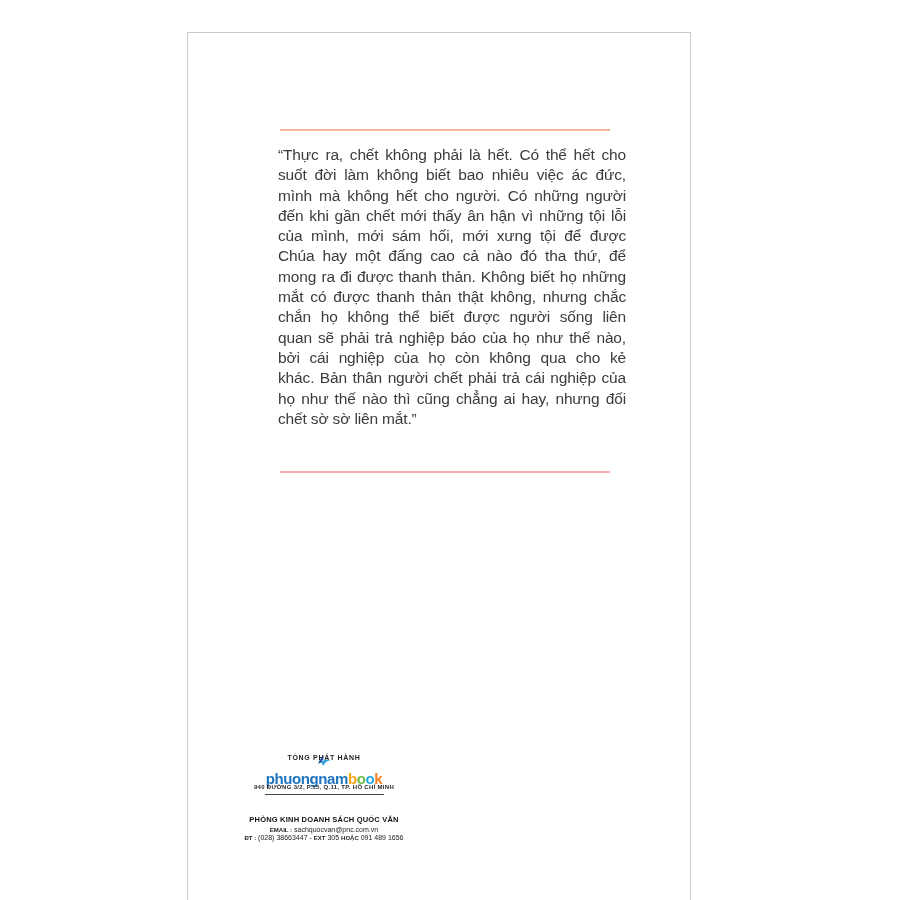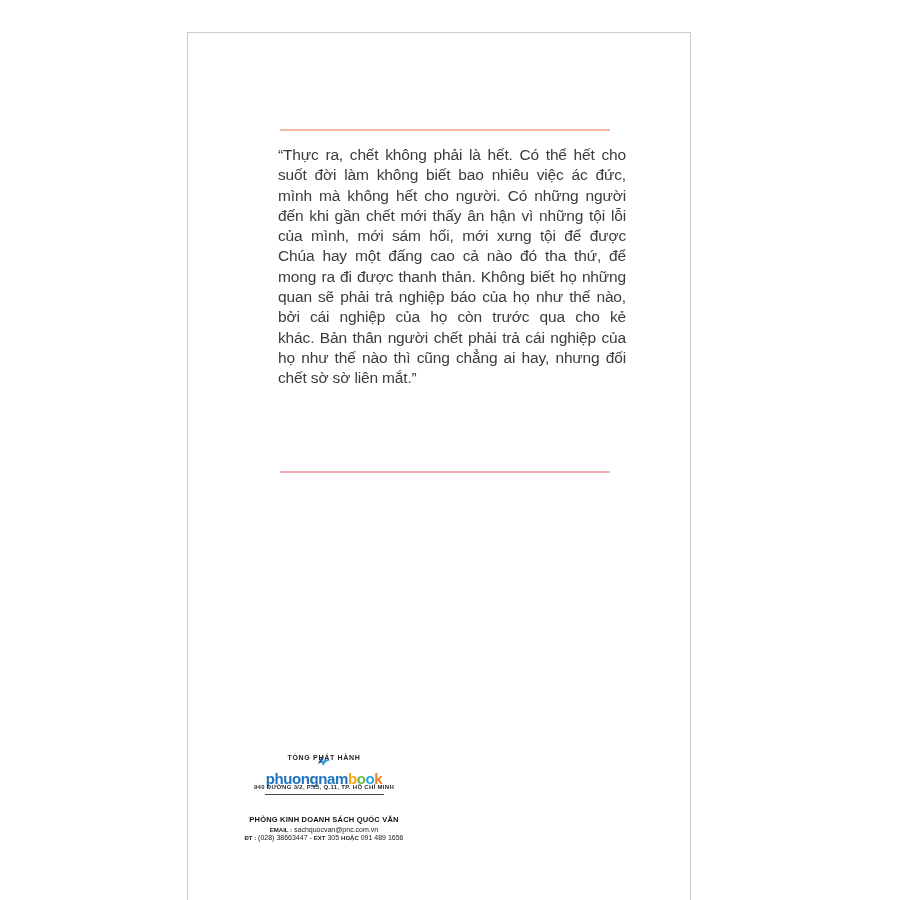--- a/index.html
+++ b/index.html
@@ -109,22 +109,24 @@
   <div class="rule rule-top"></div>
 
   <div class="quote-block">
       <div>“Thực ra, chết không phải là hết. Có thể hết cho</div>
       <div>suốt đời làm không biết bao nhiêu việc ác đức,</div>
       <div>mình mà không hết cho người. Có những người</div>
       <div>đến khi gần chết mới thấy ân hận vì những tội lỗi</div>
       <div>của mình, mới sám hối, mới xưng tội để được</div>
       <div>Chúa hay một đấng cao cả nào đó tha thứ, để</div>
       <div>mong ra đi được thanh thản. Không biết họ những</div>
+      <div>mắt có được thanh thản thật không, nhưng chắc</div>
+      <div>chắn họ không thể biết được người sống liên</div>
       <div>quan sẽ phải trả nghiệp báo của họ như thế nào,</div>
-      <div>bởi cái nghiệp của họ còn trước qua cho kẻ</div>
+      <div>bởi cái nghiệp của họ còn không qua cho kẻ</div>
       <div>khác. Bản thân người chết phải trả cái nghiệp của</div>
       <div>họ như thế nào thì cũng chẳng ai hay, nhưng đối</div>
       <div>chết sờ sờ liên mắt.”</div>
     </div>
 
   <div class="rule rule-bottom"></div>
 
   <div class="publisher-block">
 
     <div class="dist-label">TỔNG PHÁT HÀNH</div>

